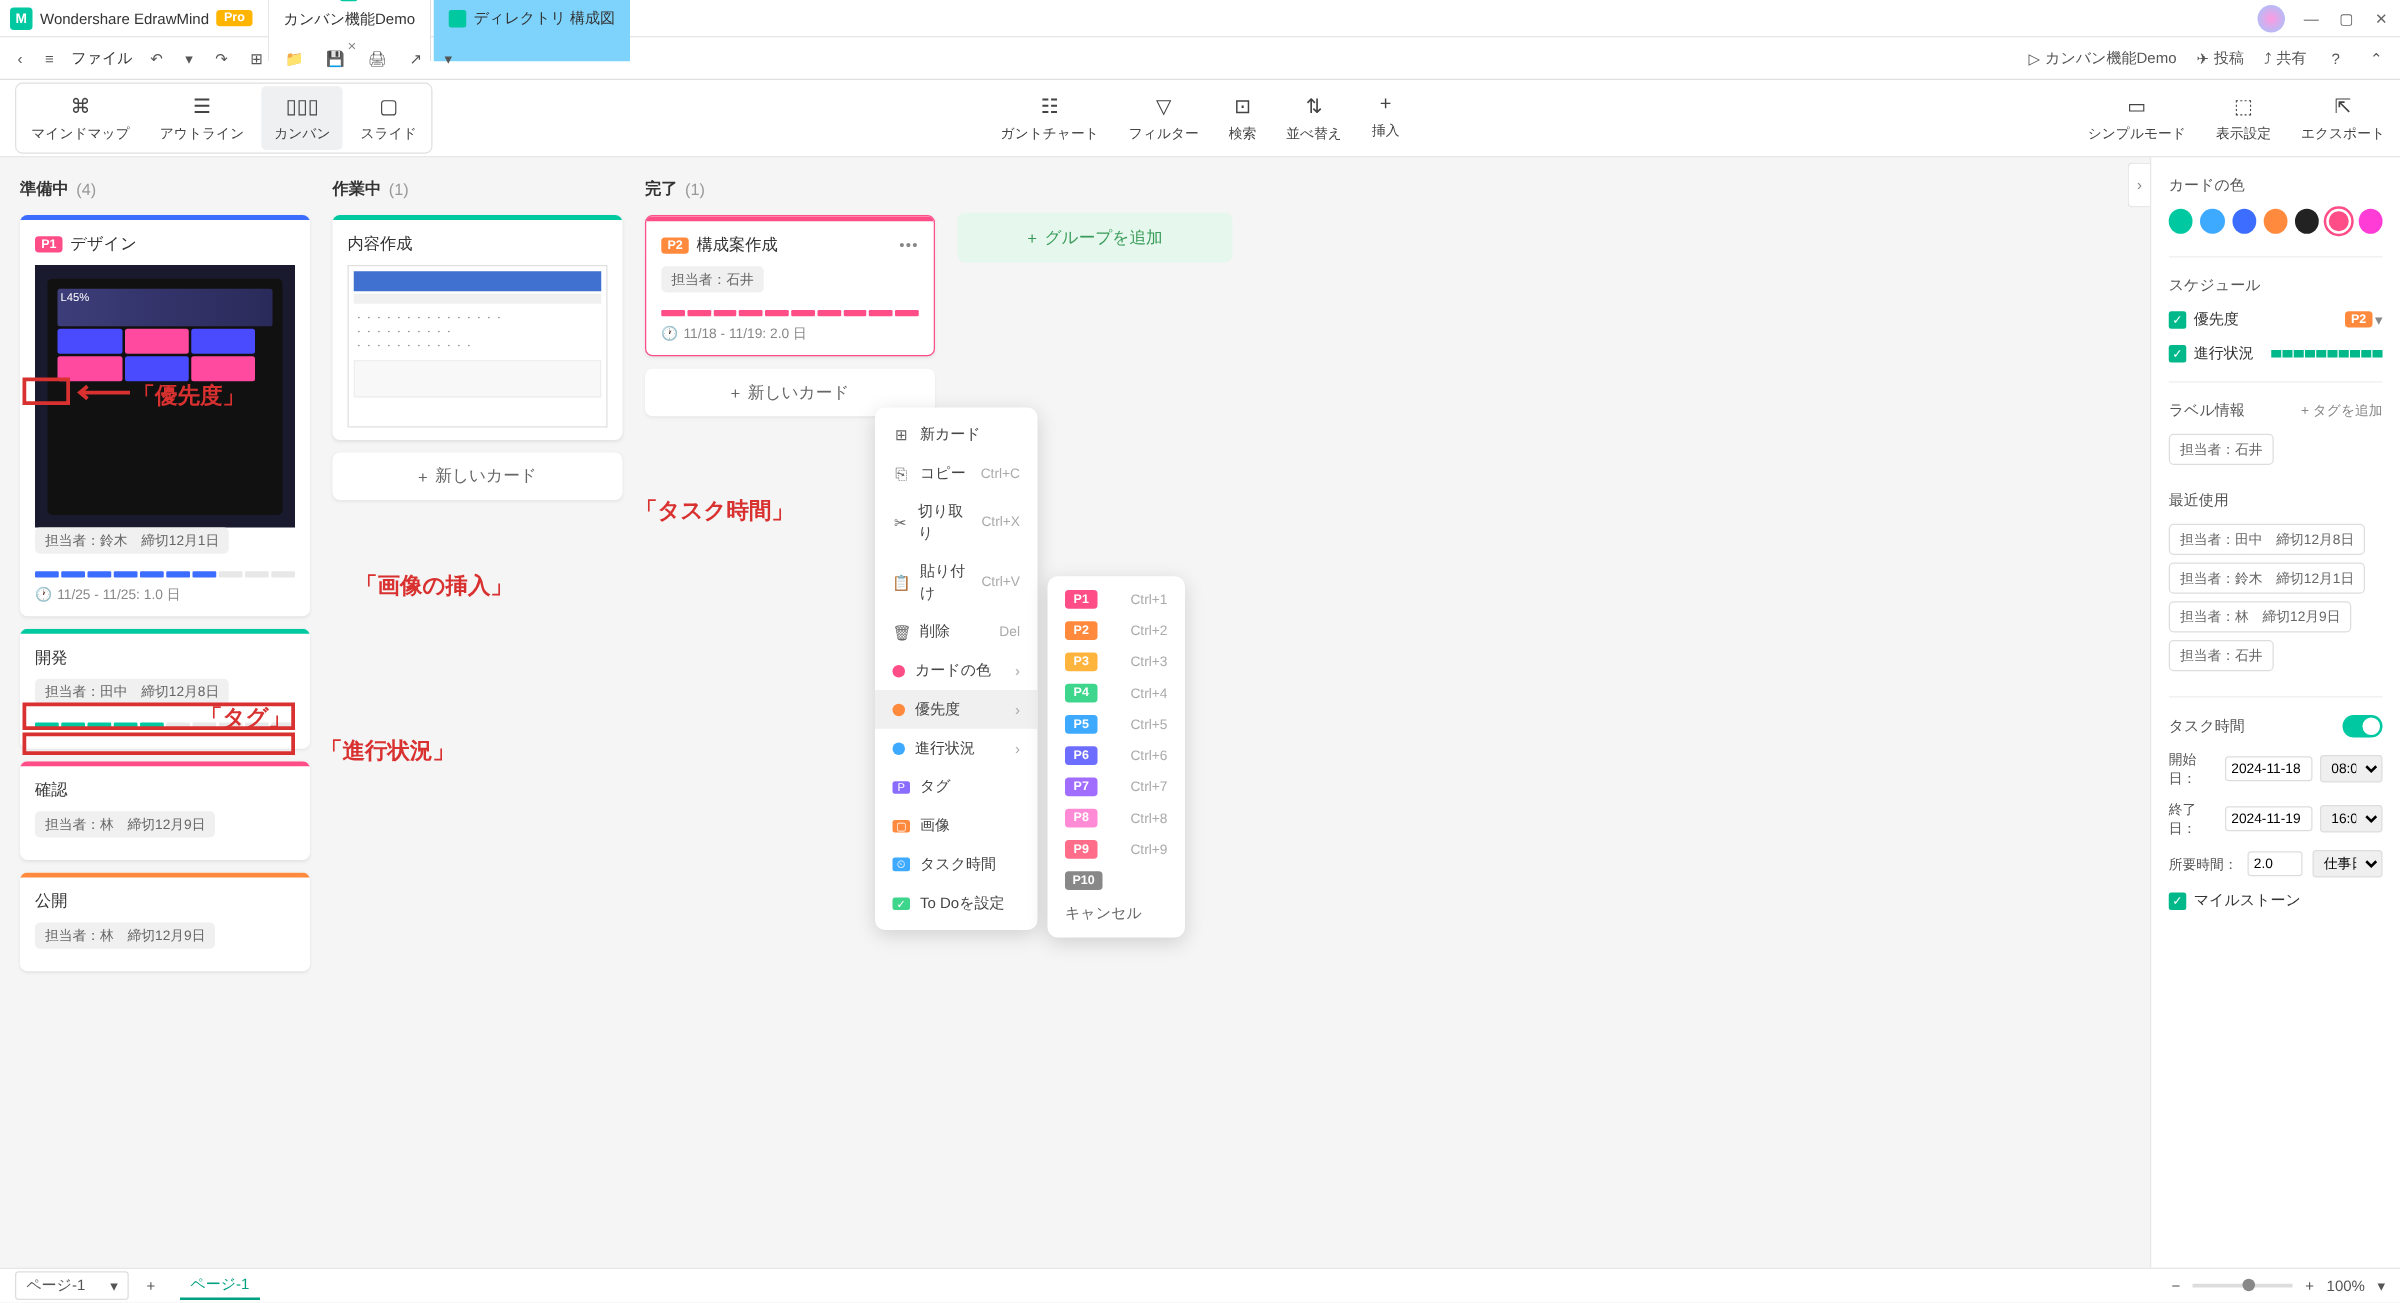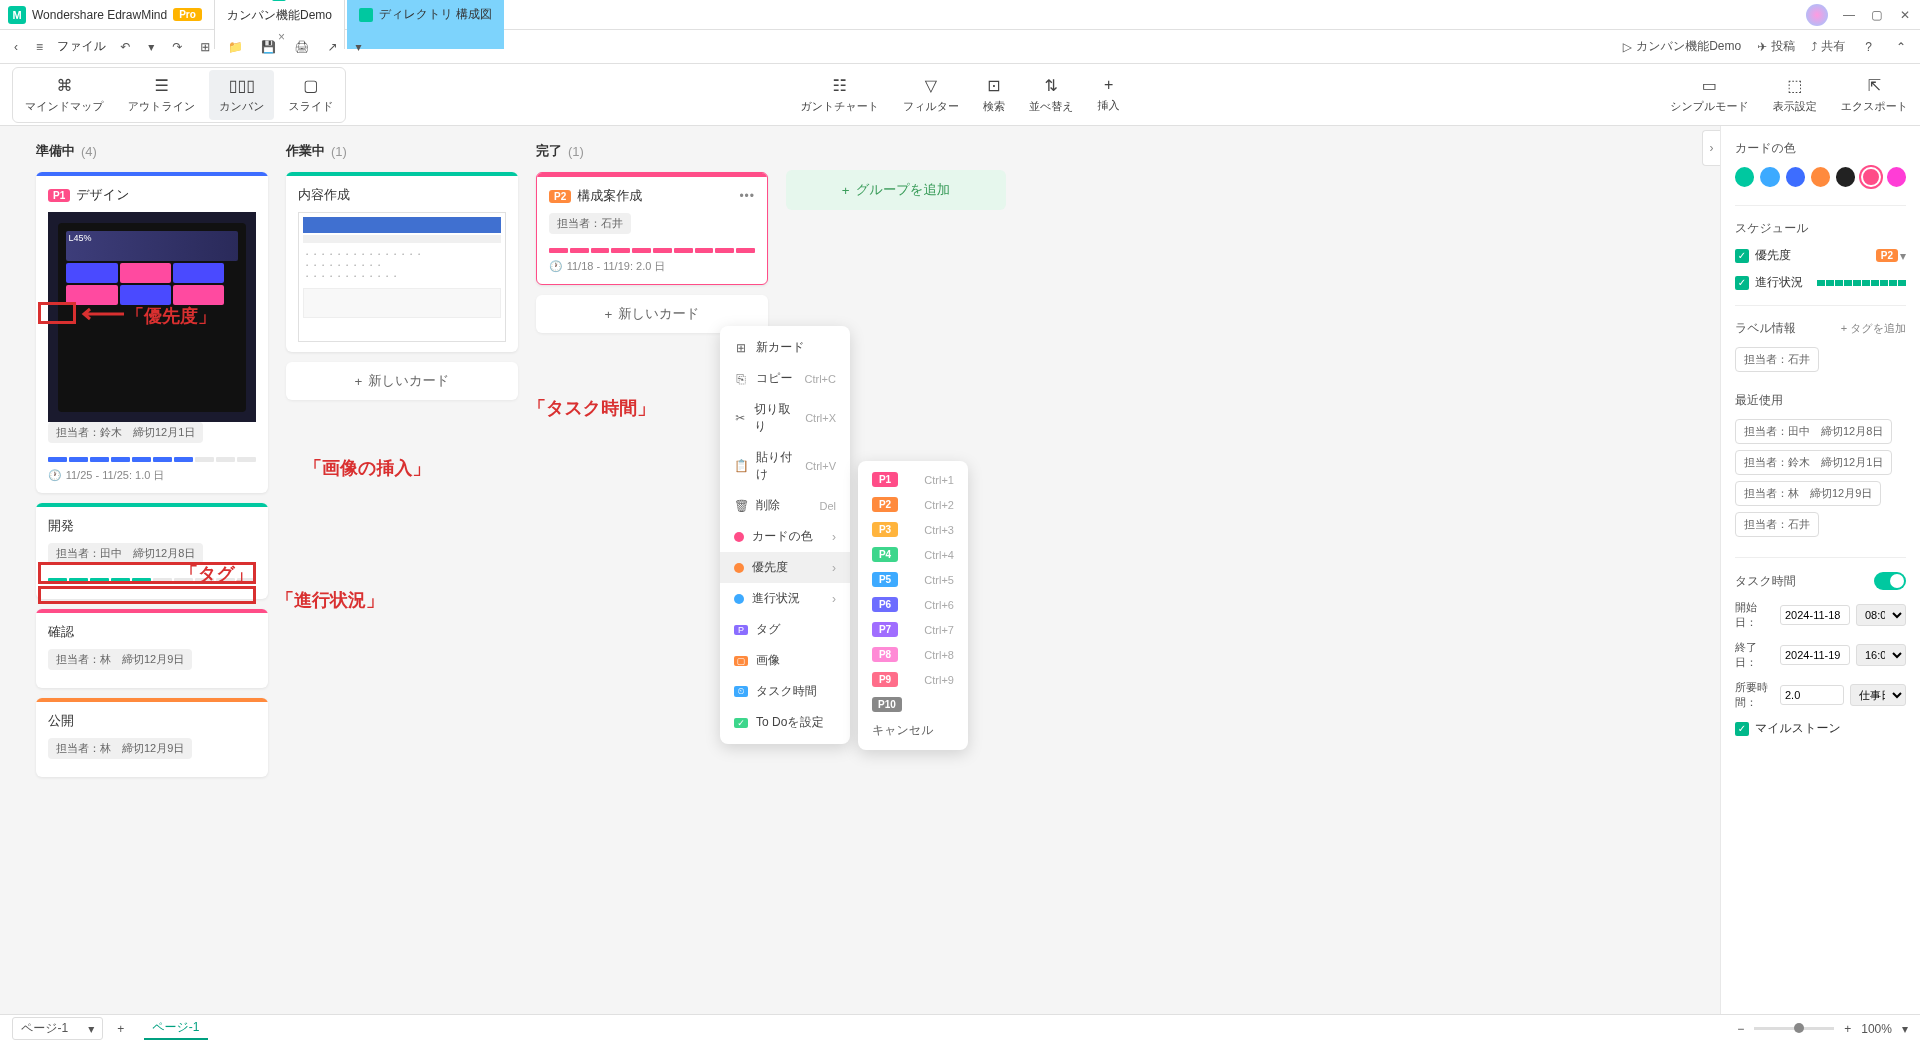--- a/index.html
+++ b/index.html
@@ -32,21 +32,21 @@
 .view-btn { display: flex; flex-direction: column; align-items: center; padding: 6px 10px; gap: 4px; cursor: pointer; border-radius: 4px; font-size: 11px; color: #444; }
 .view-btn.active { background: #eef0f2; }
 .view-btn .vicon { font-size: 16px; }
 .center-tools { position: absolute; left: 50%; transform: translateX(-50%); display: flex; gap: 24px; }
 .tool-btn { display: flex; flex-direction: column; align-items: center; gap: 4px; cursor: pointer; font-size: 11px; color: #444; }
 .tool-btn .ticon { font-size: 16px; }
 .right-tools { margin-left: auto; display: flex; gap: 24px; }
 
 
 .main { display: flex; height: calc(100% - 30px - 34px - 62px - 28px); }
-.board { flex: 1; padding: 16px; display: flex; gap: 18px; overflow: auto; position: relative; background: #f5f5f5; margin-left: 20px; }
+.board { flex: 1; padding: 16px; display: flex; gap: 18px; overflow: auto; position: relative; background: #f5f5f5; }
 
 .column { width: 232px; flex-shrink: 0; }
 .col-header { font-size: 13px; font-weight: bold; color: #333; margin-bottom: 12px; display: flex; align-items: center; gap: 6px; }
 .col-count { color: #999; font-weight: normal; }
 
 .card { background: #fff; border-radius: 6px; margin-bottom: 10px; box-shadow: 0 1px 3px rgba(0,0,0,0.08); overflow: hidden; }
 .card-top { height: 4px; }
 .card-body { padding: 10px 12px; }
 .card-title-row { display: flex; align-items: center; gap: 6px; margin-bottom: 8px; }
 .prio { color: #fff; font-size: 10px; padding: 1px 5px; border-radius: 3px; font-weight: bold; }
@@ -542,21 +542,21 @@
       <input style="width: 70px;" value="2024-11-18">
       <select style="width:50px"><option>08:00</option></select>
     </div>
     <div class="field-row">
       <span>終了日：</span>
       <input style="width: 70px;" value="2024-11-19">
       <select style="width:50px"><option>16:00</option></select>
     </div>
     <div class="field-row">
       <span>所要時間：</span>
-      <input type="number" style="width: 64px;" value="2.0">
+      <input type="number" style="width: 44px;" value="2.0">
       <select style="width:56px"><option>仕事日</option></select>
     </div>
     <div class="sched-row">
       <span class="check">✓</span>
       <span>マイルストーン</span>
     </div>
   </div>
 </div>
 
 <div class="bottombar">

